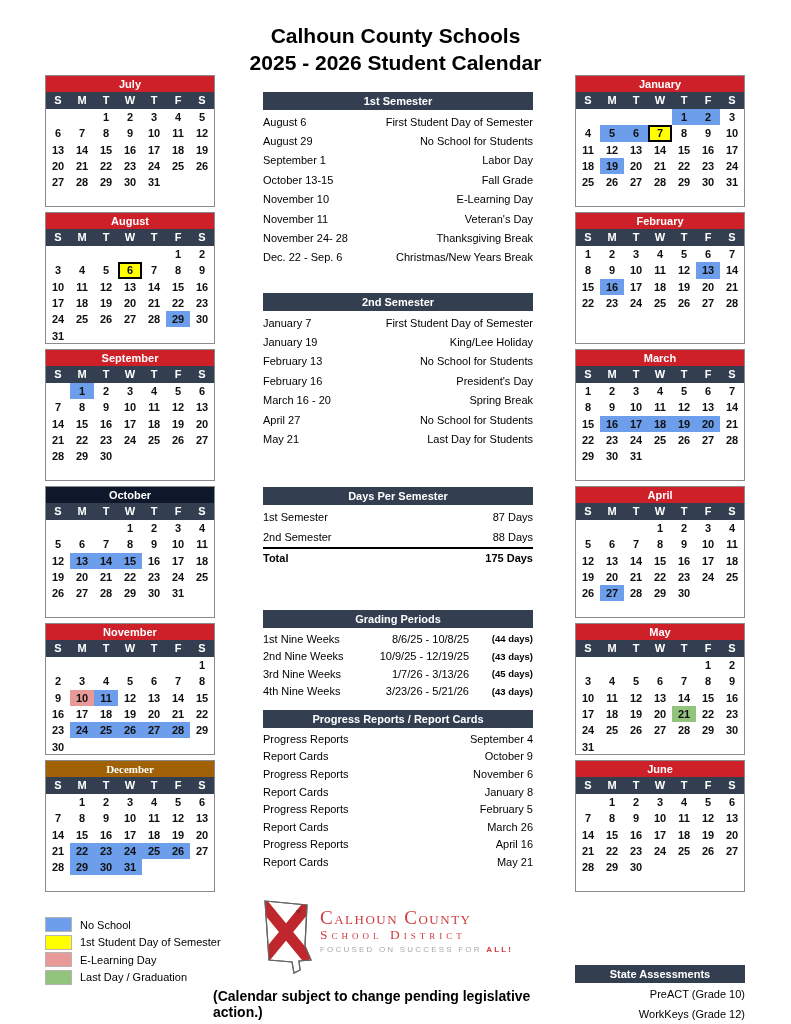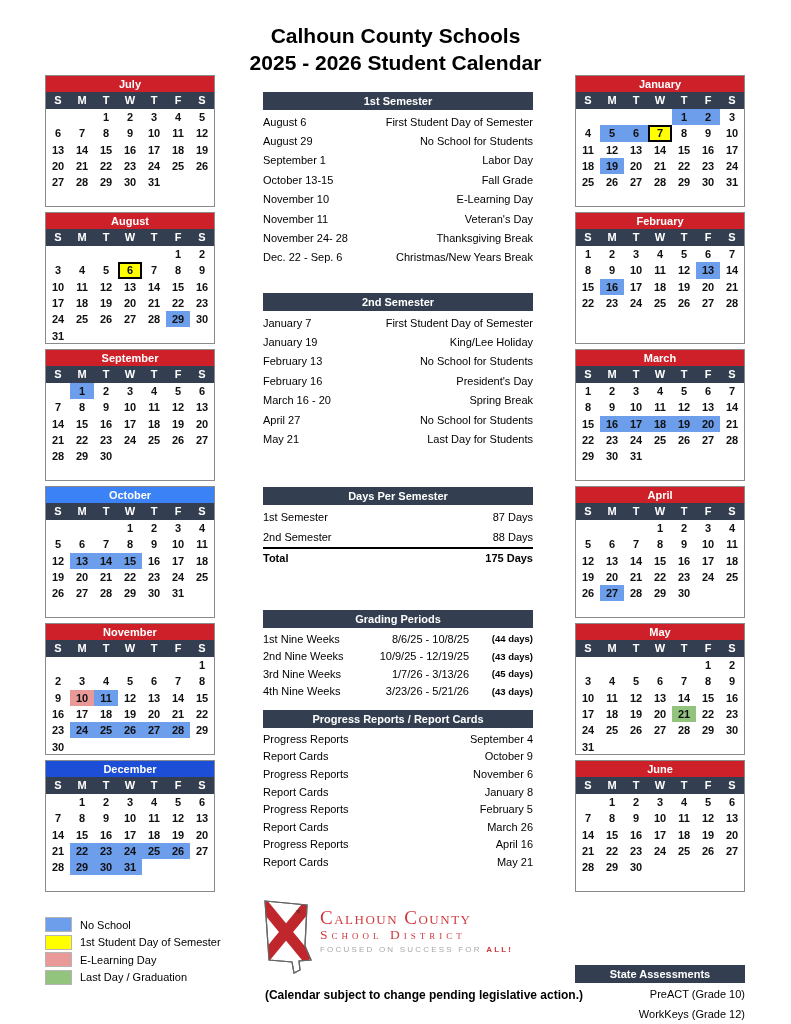--- a/index.html
+++ b/index.html
@@ -59,22 +59,22 @@
           display: flex; align-items: flex-start; }
   .logo-state { flex: 0 0 62px; }
   .logo-text { padding-top: 10px; }
   .logo-name { font-family: "Liberation Serif", serif; font-variant: small-caps;
                color: #cf3a3e; font-size: 19px; letter-spacing: 1.5px; line-height: 19px; }
   .logo-sub  { font-family: "Liberation Serif", serif; font-variant: small-caps;
                color: #cf3a3e; font-size: 13.5px; letter-spacing: 4px; line-height: 16px; }
   .logo-tag  { font-size: 8px; letter-spacing: 2.2px; color: #a7a9ac; line-height: 13px; text-align: center; }
   .logo-tag .accent { color: #cf3a3e; font-weight: bold; }
 
-  .footnote { position: absolute; left: 213px; top: 988px; width: 370px; text-align: right;
-              font-size: 12px; font-weight: bold; color: #000; }
+  .footnote { position: absolute; left: 213px; top: 988px; width: 370px; text-align: left;
+              font-size: 14px; font-weight: bold; color: #000; }
 
   
   .assessments { position: absolute; left: 575px; top: 917px; width: 170px; margin-top: 48px; }
   .arow { height: 19.6px; line-height: 19.6px; text-align: right; font-size: 11px; color: #000; }
 </style>
 </head>
 <body>
 
 <div class="page">
 
@@ -220,21 +220,21 @@
           <div class="dcell">24</div>
           <div class="dcell">25</div>
           <div class="dcell">26</div>
           <div class="dcell">27</div>
           <div class="dcell">28</div>
           <div class="dcell">29</div>
           <div class="dcell">30</div>
         </div>
       </div>
       <div class="month">
-        <div class="mbar" style="background: #3b82f6;">October</div>
+        <div class="mbar" style="background: #0f172a;">October</div>
         <div class="wkrow" style="background: rgb(51, 63, 80);">
           <div class="wkcell">S</div>
           <div class="wkcell">M</div>
           <div class="wkcell">T</div>
           <div class="wkcell">W</div>
           <div class="wkcell">T</div>
           <div class="wkcell">F</div>
           <div class="wkcell">S</div>
         </div>
         <div class="dgrid">
@@ -318,21 +318,21 @@
           <div class="dcell" style="background: rgb(109, 158, 235);">24</div>
           <div class="dcell" style="background: rgb(109, 158, 235);">25</div>
           <div class="dcell" style="background: rgb(109, 158, 235);">26</div>
           <div class="dcell" style="background: rgb(109, 158, 235);">27</div>
           <div class="dcell" style="background: rgb(109, 158, 235);">28</div>
           <div class="dcell">29</div>
           <div class="dcell">30</div>
         </div>
       </div>
       <div class="month">
-        <div class="mbar" style="background: #1d4ed8;">December</div>
+        <div class="mbar" style="background: #a16207; font-family: Liberation Serif, serif;">December</div>
         <div class="wkrow" style="background: rgb(51, 63, 80);">
           <div class="wkcell">S</div>
           <div class="wkcell">M</div>
           <div class="wkcell">T</div>
           <div class="wkcell">W</div>
           <div class="wkcell">T</div>
           <div class="wkcell">F</div>
           <div class="wkcell">S</div>
         </div>
         <div class="dgrid">

